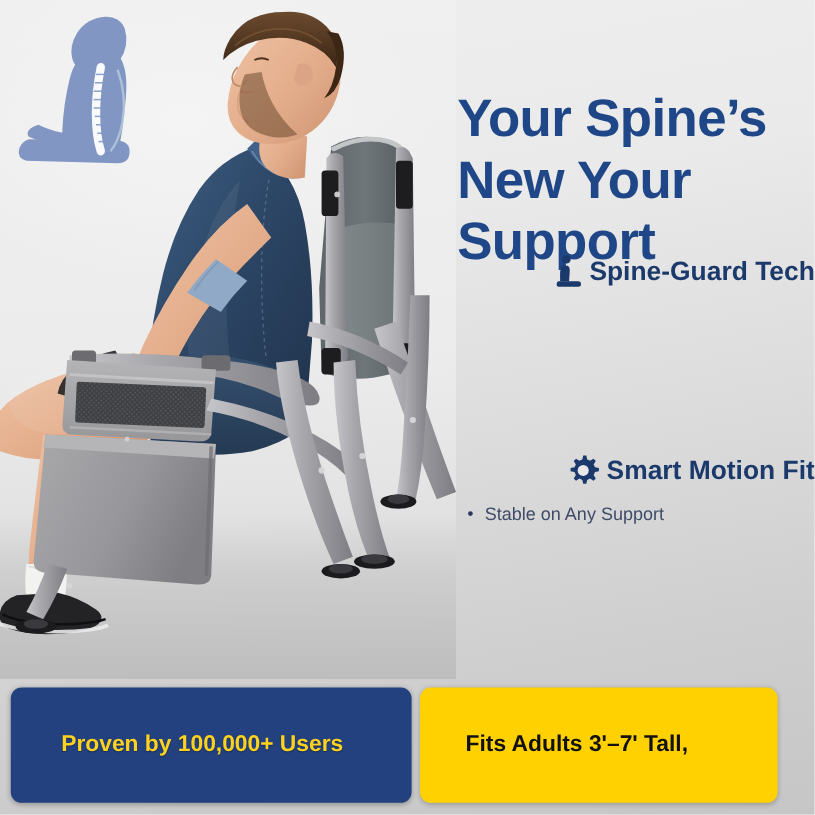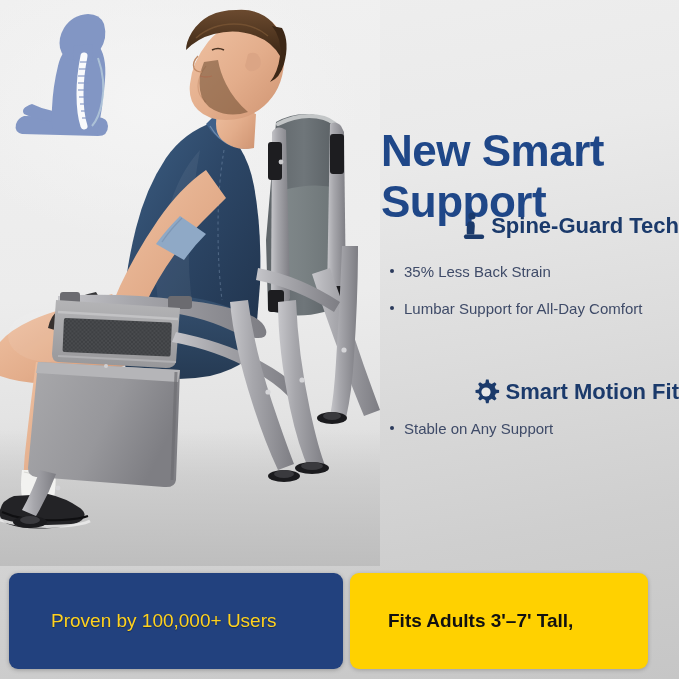--- a/index.html
+++ b/index.html
@@ -108,21 +108,21 @@
   }
   .banner-blue {
     left: 9px;
     width: 334px;
     background: #22417e;
     box-shadow: 0 1px 4px rgba(0,0,0,.25);
   }
   .banner-blue .banner-text {
     color: #ffd21f;
     font-size: 19px;
-    font-weight: normal;
+    font-weight: bold;
     line-height: 1.22;
     padding-left: 42px;
     text-shadow: 0 1px 1px rgba(0,0,0,.35);
   }
   .banner-yellow {
     left: 350px;
     width: 298px;
     background: #ffd100;
     box-shadow: 0 1px 4px rgba(0,0,0,.22);
   }
@@ -334,38 +334,34 @@
         <path d="M70 92 h10"></path>
           <path d="M71 99 h9"></path>
           <path d="M72 106 h8"></path>
       </g>
 
       <path d="M88 46 q8 22 4 44 q-3 16 -10 24" stroke="#cfe5e8" stroke-width="2" fill="none" opacity=".55"></path>
     </svg>
   </div>
 
   <h1 class="headline">
-    <br>
-    <span class="hl-line">New Smart</span><br>
+    <span class="hl-line">Your Spine’s</span><br>
+    <span class="hl-line">New Your</span><br>
     <span class="hl-line">Support</span>
   </h1>
 
   <div class="feature feature-1">
     <div class="feature-head">
       <svg class="feature-icon seat" viewBox="0 0 24 28">
         <circle cx="10" cy="4" r="3.6" fill="#1b3a6b"></circle>
         <path d="M6.6 9.5 q-1.6 1.6 -1.8 5 q-.2 3.6 0 8 l7.4 0 q.4 -4.6 .6 -8.4 q.2 -3.4 -1.6 -4.6 z" fill="#1b3a6b"></path>
         <path d="M3.4 22.4 q-1.4 .2 -1.5 2.2 q-.1 2.3 1.8 2.4 l16.4 0 q2.1 -.1 2.1 -2.3 q0 -2.1 -2 -2.3 z" fill="#1b3a6b"></path>
       </svg>
       <span>Spine-Guard Tech</span>
     </div>
-    <ul class="bullets">
-      <li>35% Less Back Strain</li>
-      <li>Lumbar Support for All-Day Comfort</li>
-    </ul>
   </div>
 
   <div class="feature feature-2">
     <div class="feature-head">
       <svg class="feature-icon" viewBox="0 0 28 28">
         <path fill="#1b3a6b" d="M14 1.6 l2.6 0 l.7 3.3 q1.3 .4 2.4 1.1 l2.9 -1.8 l1.9 1.9 l-1.8 2.9 q.7 1.1 1.1 2.4 l3.3 .7 l0 2.6 l-3.3 .7 q-.4 1.3 -1.1 2.4 l1.8 2.9 l-1.9 1.9 l-2.9 -1.8 q-1.1 .7 -2.4 1.1 l-.7 3.3 l-2.6 0 l-.7 -3.3 q-1.3 -.4 -2.4 -1.1 l-2.9 1.8 l-1.9 -1.9 l1.8 -2.9 q-.7 -1.1 -1.1 -2.4 l-3.3 -.7 l0 -2.6 l3.3 -.7 q.4 -1.3 1.1 -2.4 l-1.8 -2.9 l1.9 -1.9 l2.9 1.8 q1.1 -.7 2.4 -1.1 z"></path>
         <circle cx="14" cy="14" r="4.6" fill="#e8e8e8"></circle>
       </svg>
       <span>Smart Motion Fit</span>
     </div>

